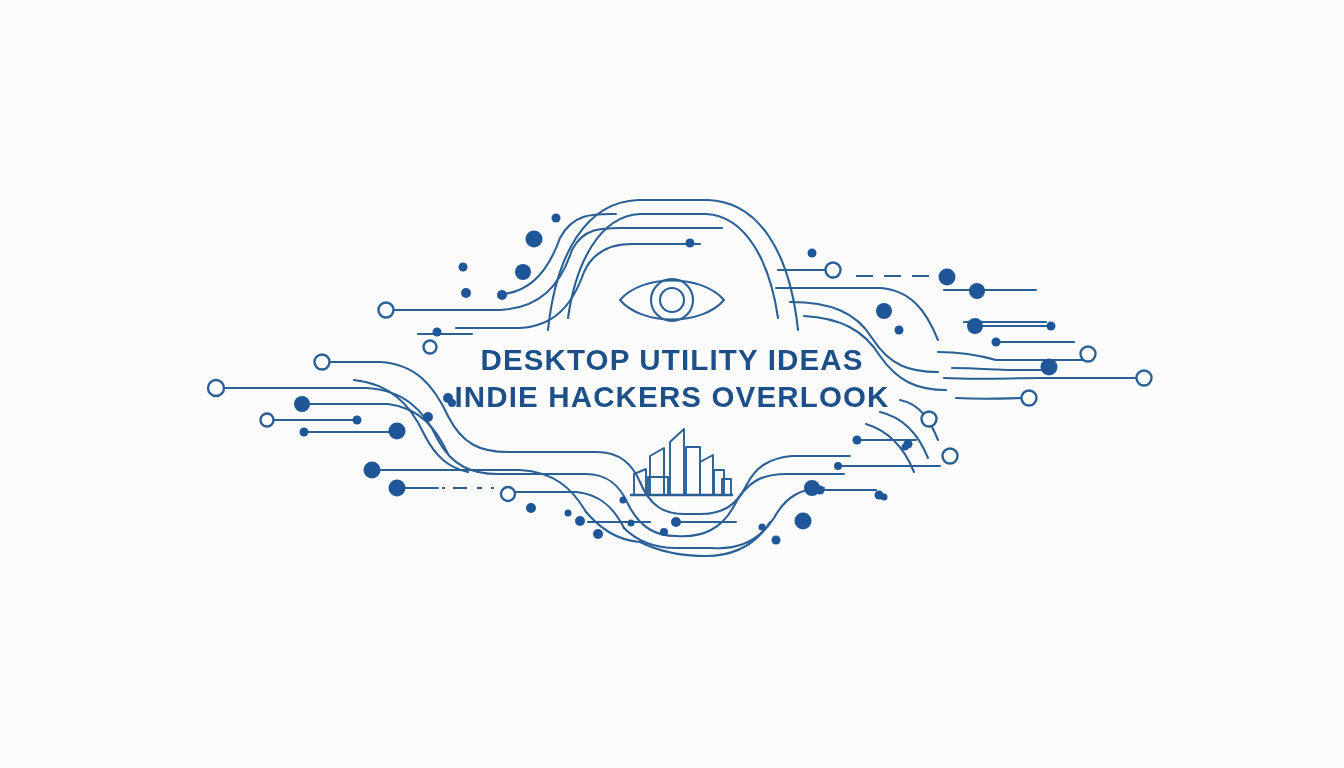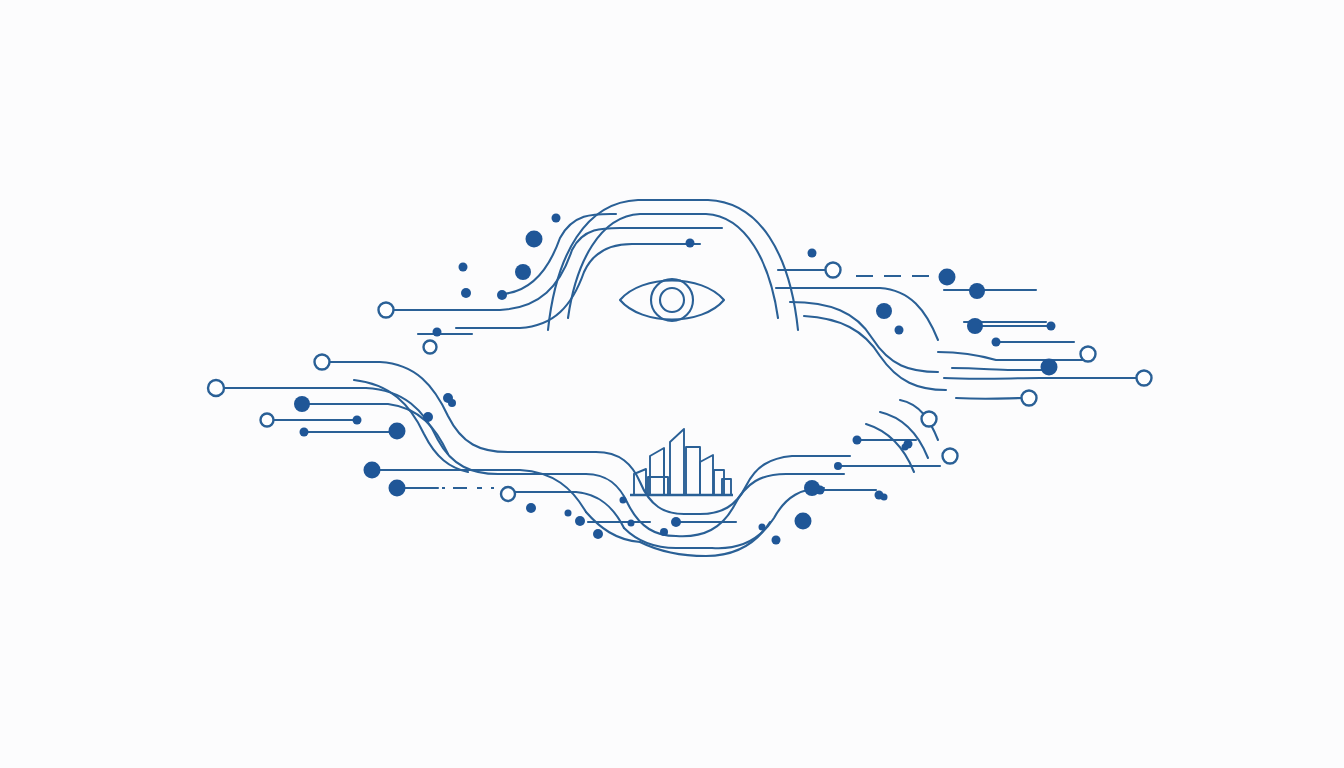--- a/index.html
+++ b/index.html
@@ -231,14 +231,18 @@
       <circle cx="623" cy="500" r="3.5"></circle>
       <circle cx="568" cy="513" r="3.5"></circle>
       <circle cx="631" cy="523" r="3.5"></circle>
       <circle cx="762" cy="527" r="3.5"></circle>
       <circle cx="905" cy="447" r="3.5"></circle>
       <circle cx="884" cy="497" r="3.5"></circle>
     </g>
 
   </svg>
 
+  <div class="title-block">
+    <span class="title-line">DESKTOP UTILITY IDEAS</span>
+    <span class="title-line">INDIE HACKERS OVERLOOK</span>
+  </div>
 
 </div>
 
 </body></html>

